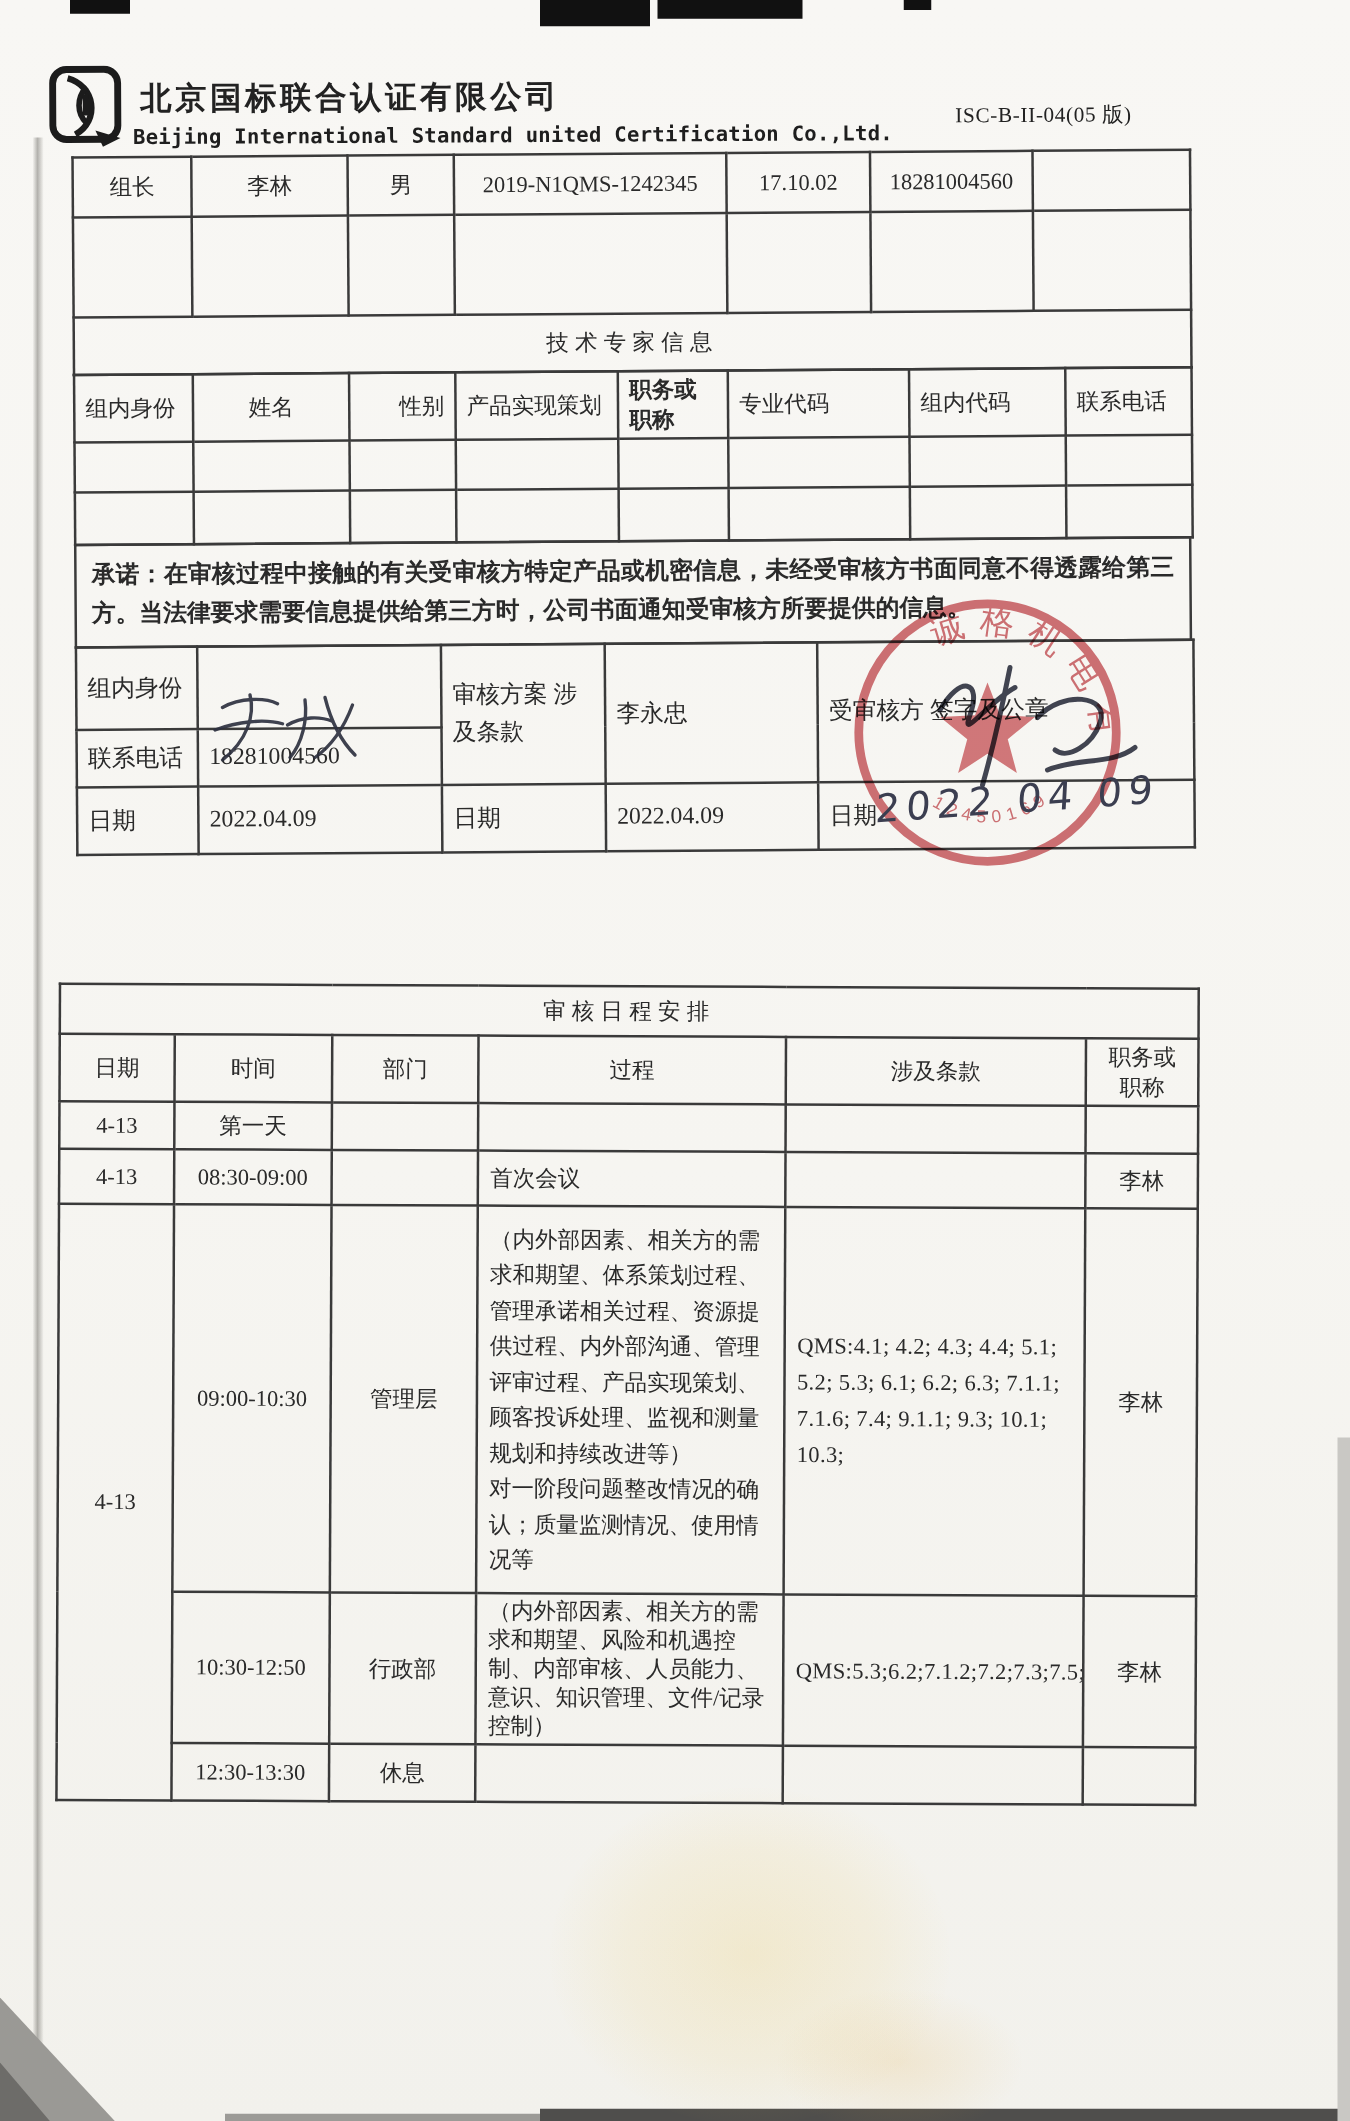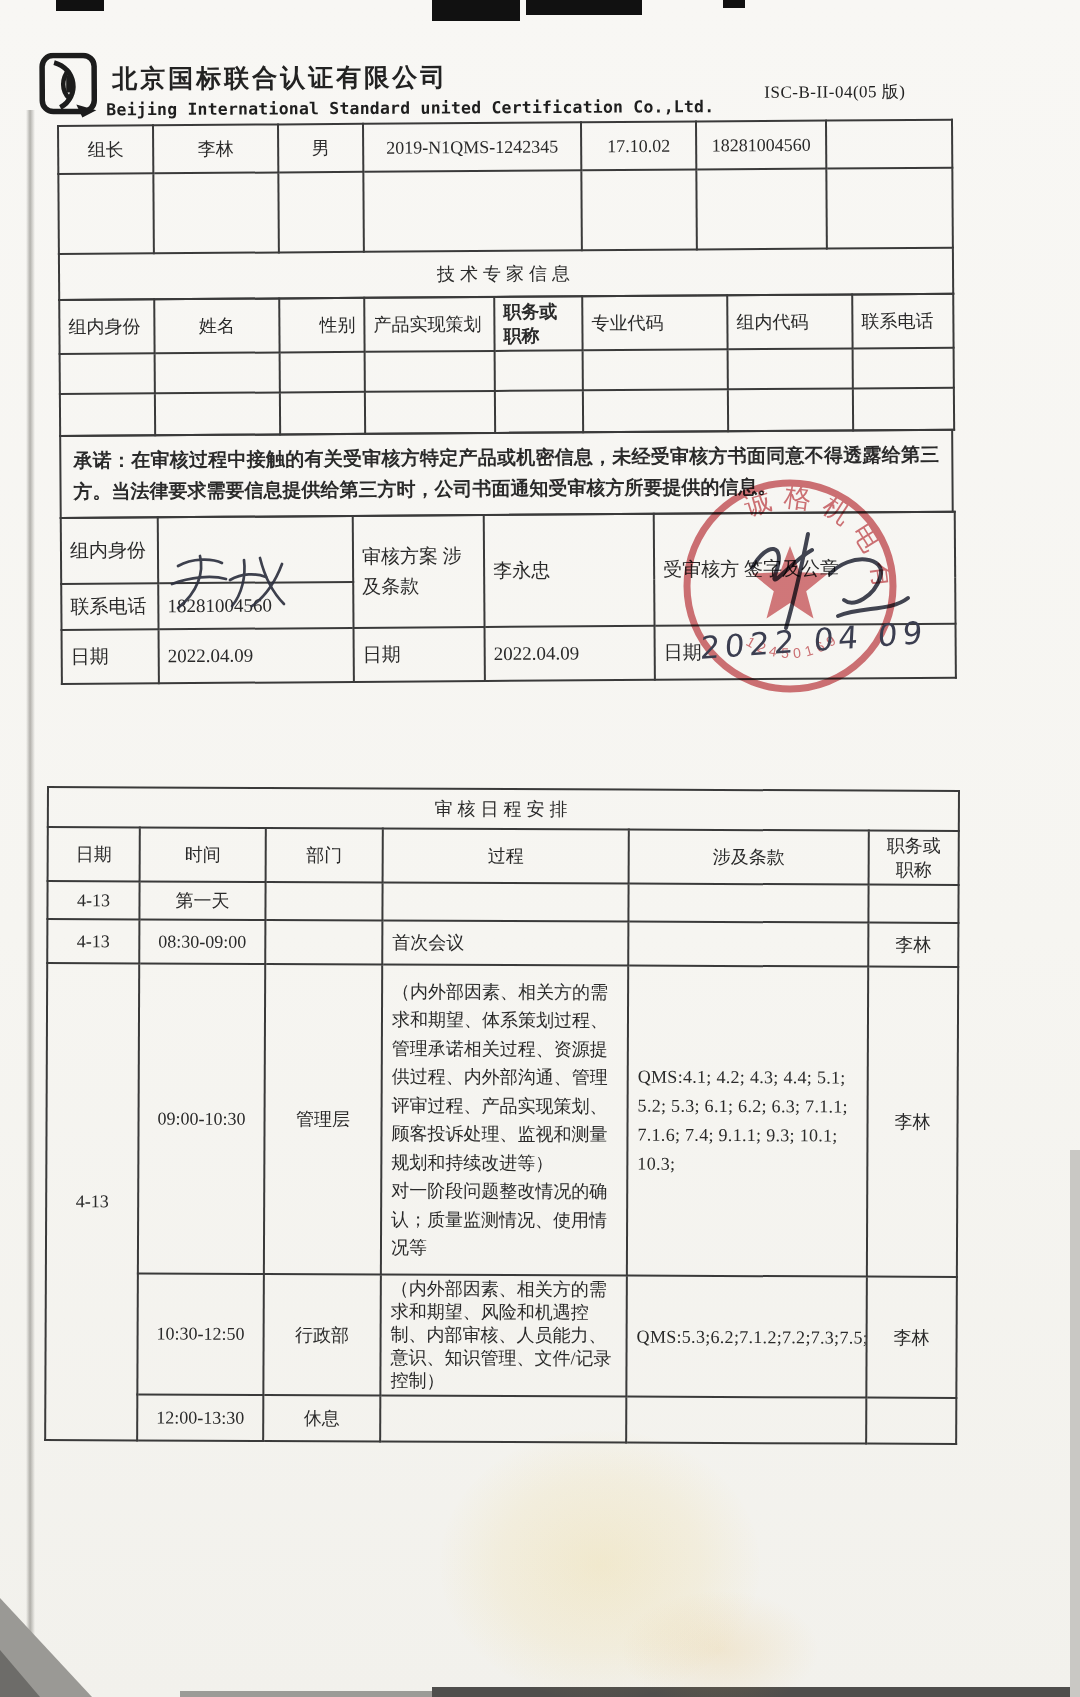--- a/index.html
+++ b/index.html
@@ -325,21 +325,21 @@
       <td class="tcenter">李林</td>
     </tr>
     <tr class="r4">
       <td class="tcenter">10:30-12:50</td>
       <td class="tcenter">行政部</td>
       <td class="proc proc-sm">（内外部因素、相关方的需求和期望、风险和机遇控制、内部审核、人员能力、意识、知识管理、文件/记录控制）</td>
       <td class="clauses clauses-sm">QMS:5.3;6.2;7.1.2;7.2;7.3;7.5;9.1.3;9.2;10.2</td>
       <td class="tcenter">李林</td>
     </tr>
     <tr class="r5">
-      <td class="tcenter">12:00-13:30</td>
+      <td class="tcenter">12:30-13:30</td>
       <td class="tcenter bold-ish">休息</td>
       <td></td>
       <td></td>
       <td></td>
     </tr>
   </tbody>
     </table>
 </div>
 
 </body></html>

